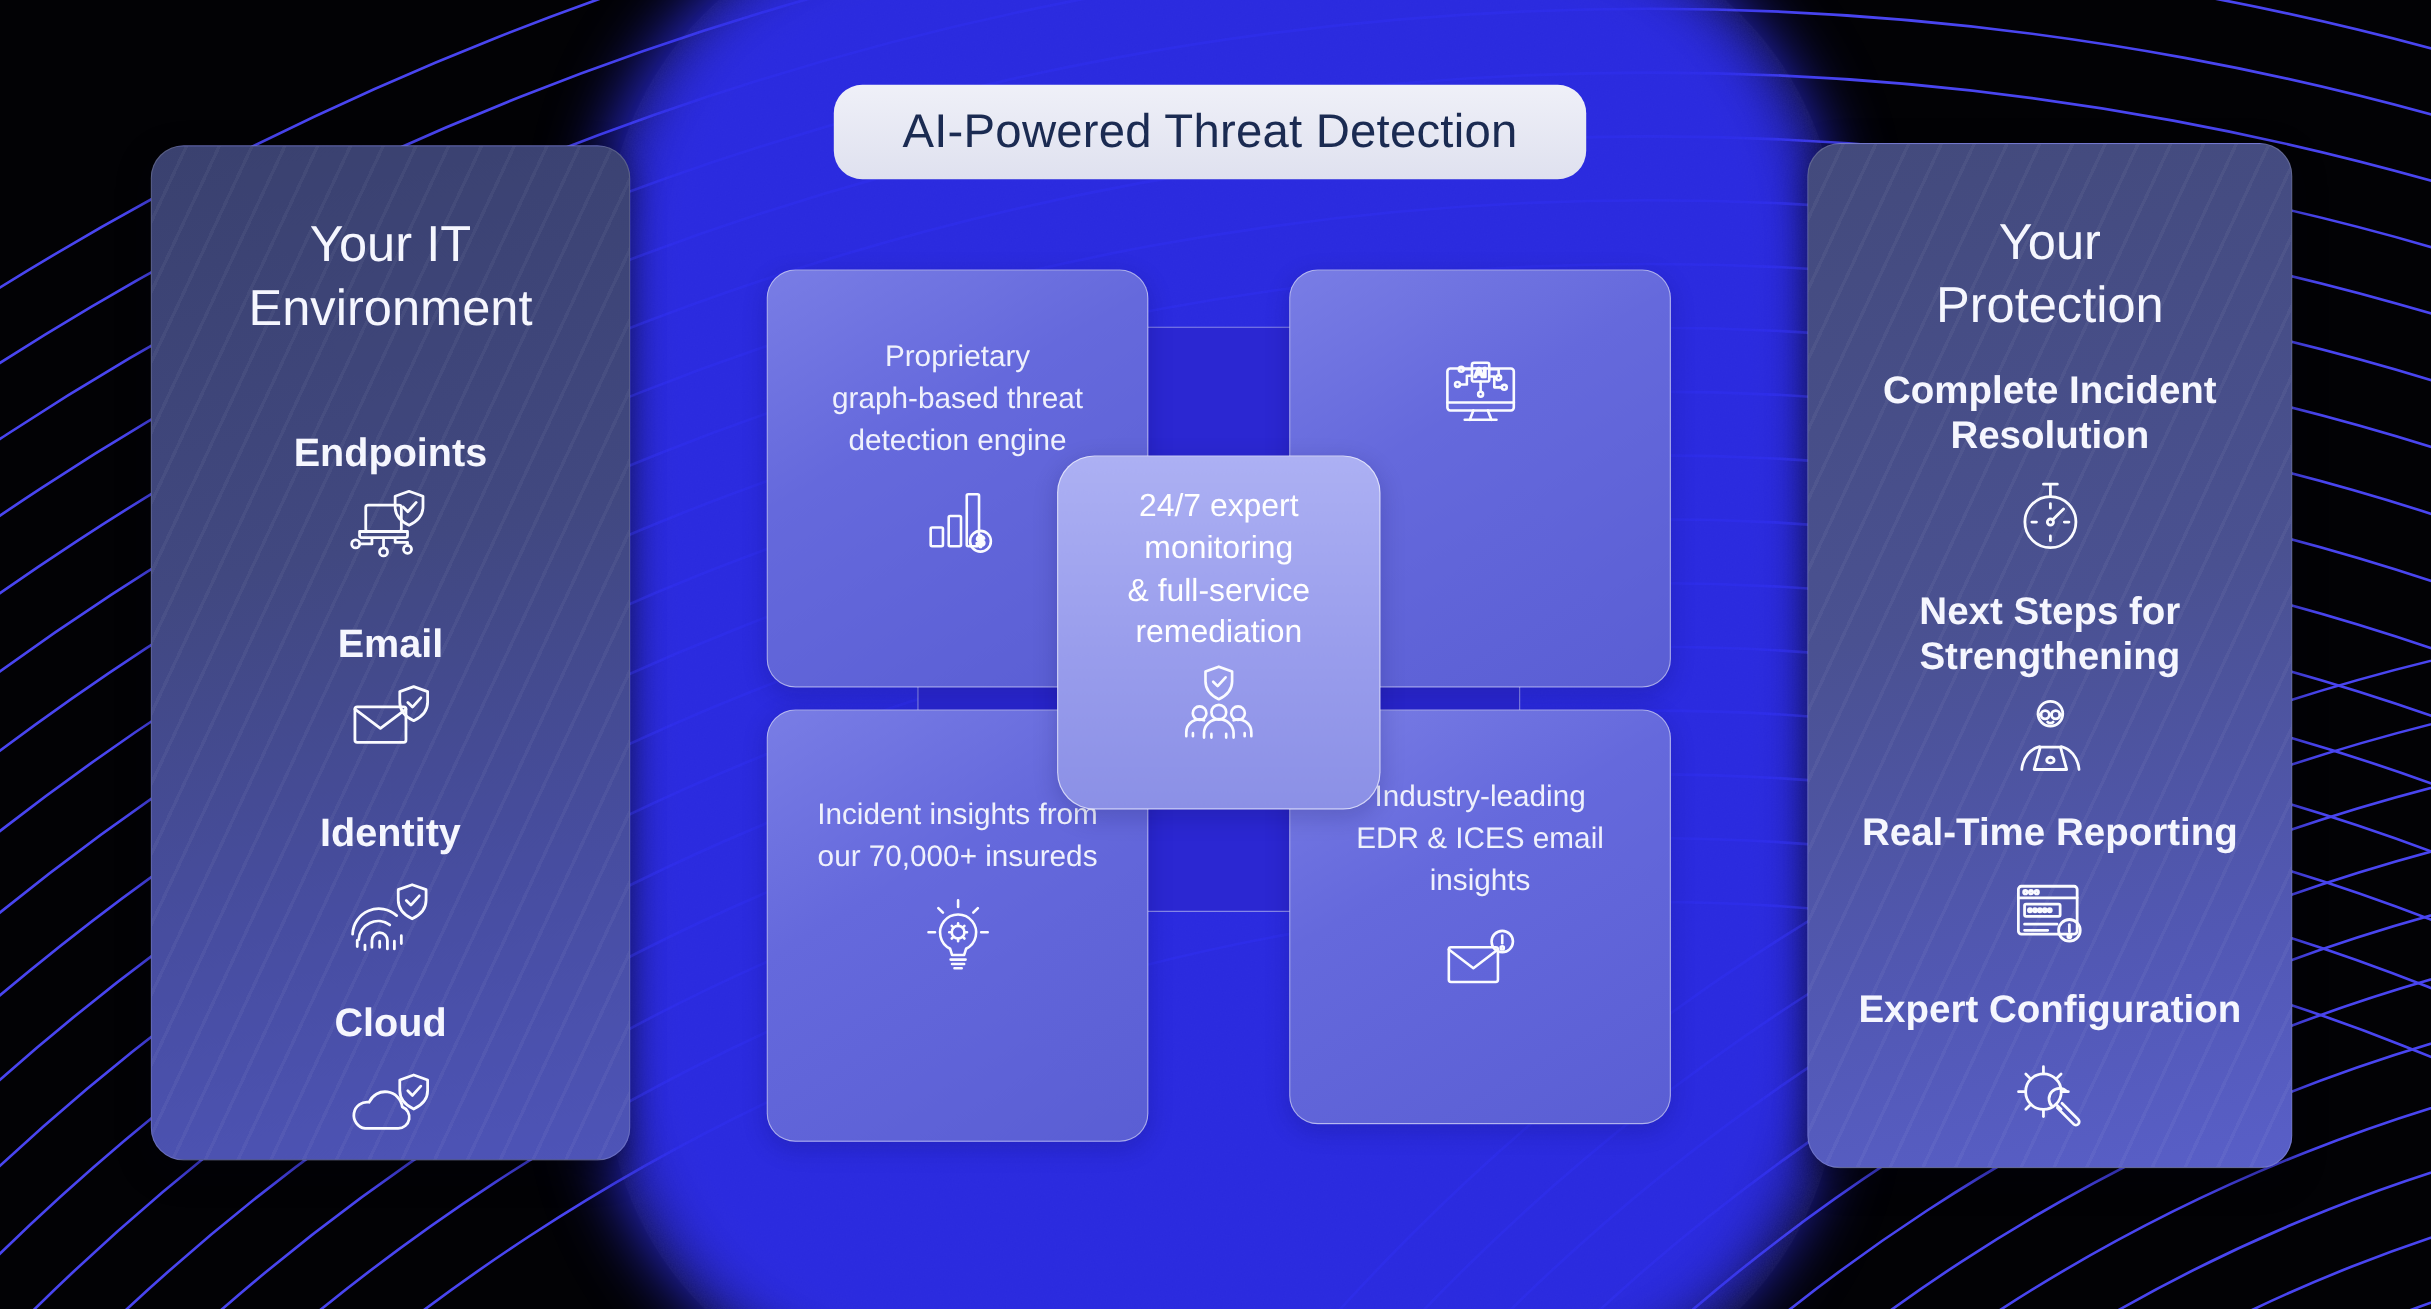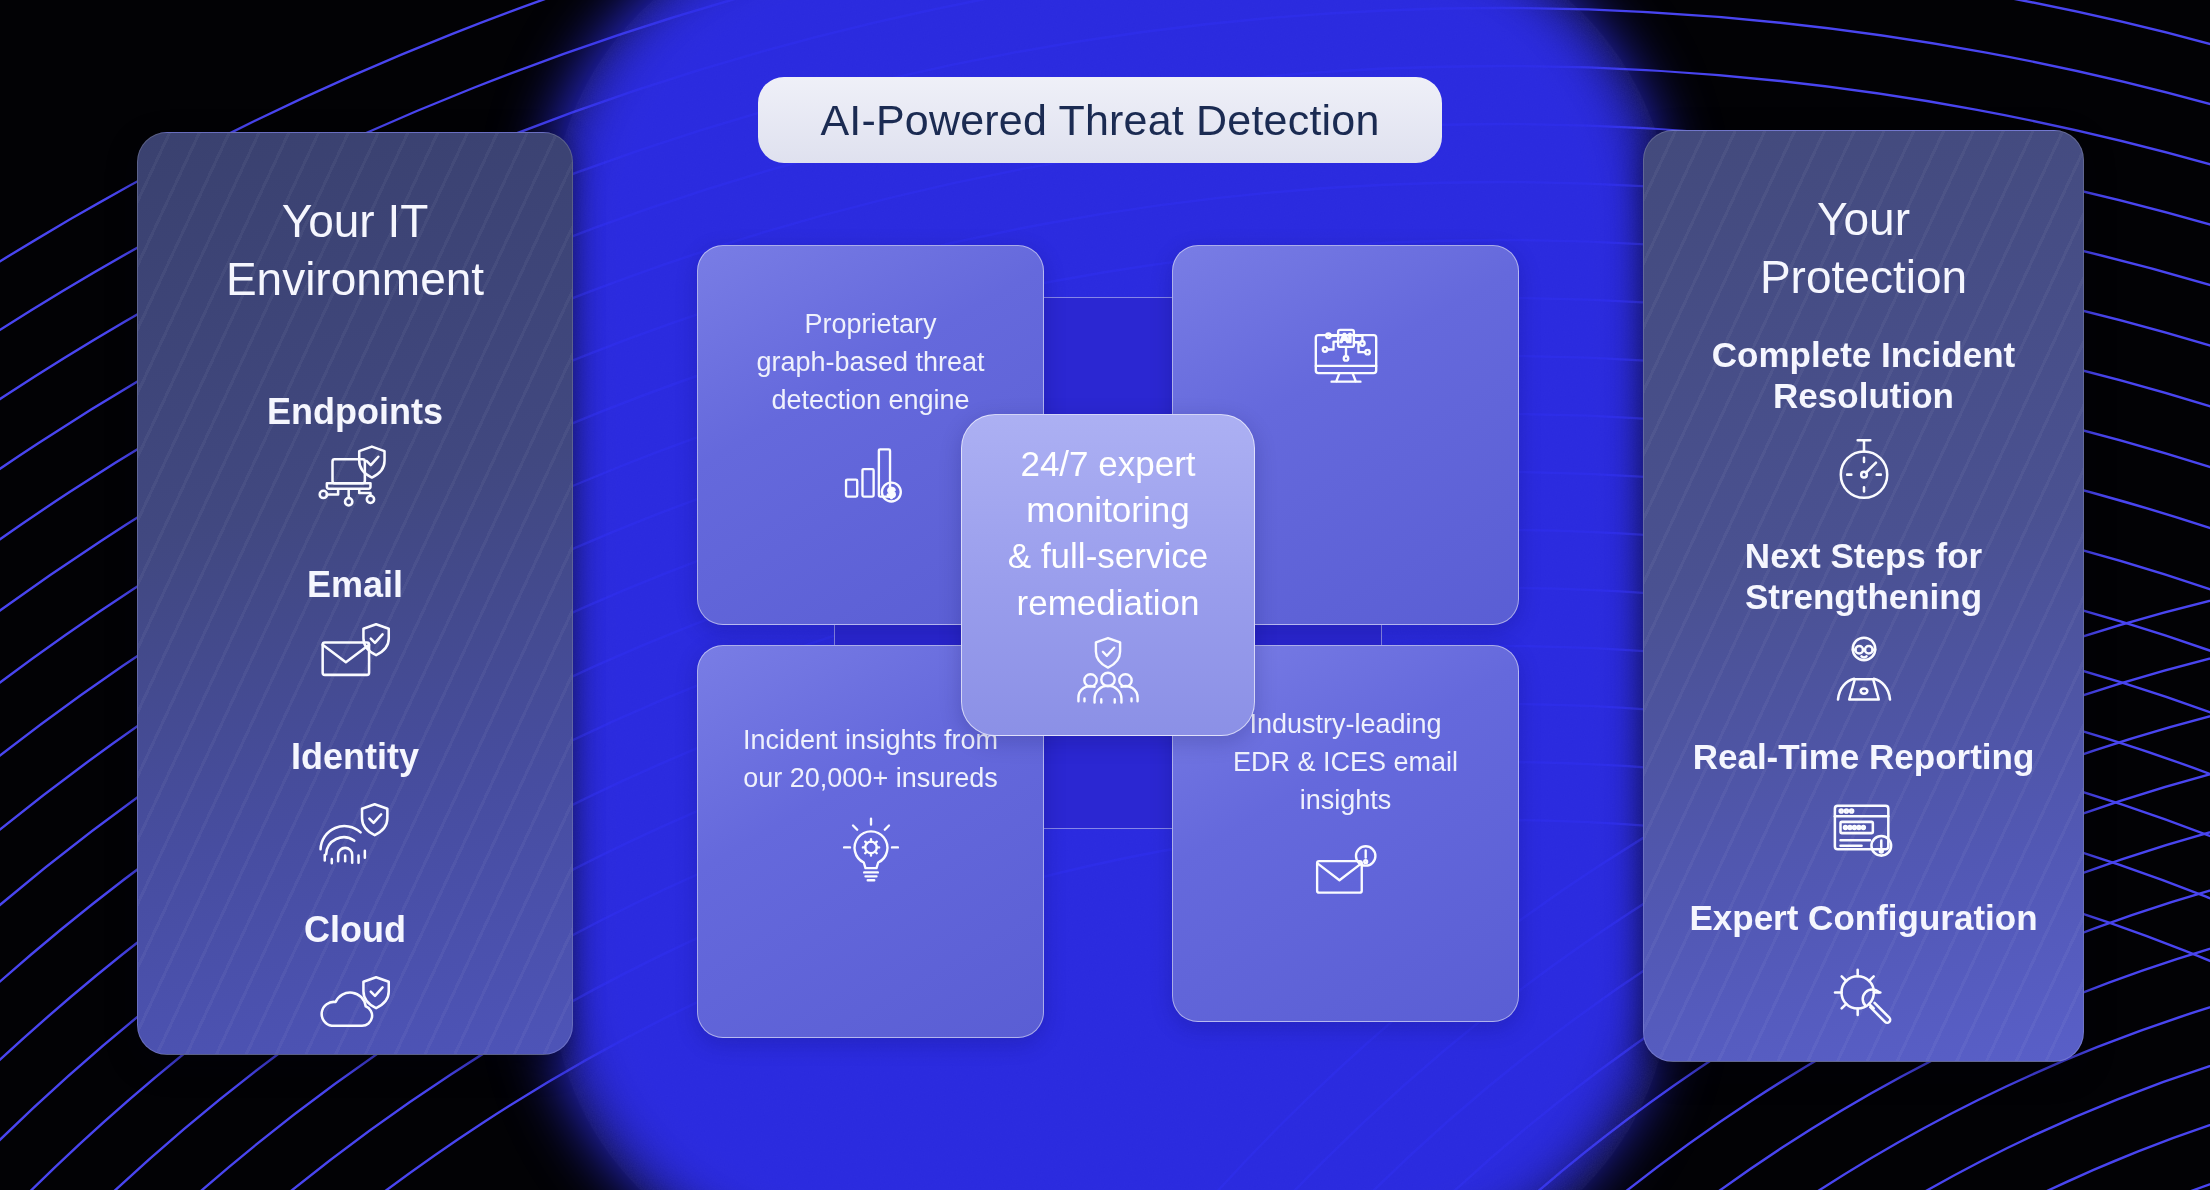--- a/index.html
+++ b/index.html
@@ -27,21 +27,21 @@
   .cbox .box-lines{font-size:27px;line-height:1.40;font-weight:400;}
   .cbox.tl{left:697px;top:245px;width:345px;height:318px;padding-top:60px;}
   .cbox.tr{left:1172px;top:245px;width:345px;height:318px;padding-top:60px;}
   .cbox.bl{left:697px;top:645px;width:345px;height:315px;padding-top:76px;}
   .cbox.br{left:1172px;top:645px;width:345px;height:315px;padding-top:60px;}
   .cbox .icon{margin-top:12px;width:96px;height:84px;}
   .cbox.bl .icon{margin-top:14px;}
   .cbox.ctr{left:961px;top:414px;width:292px;height:294px;z-index:5;border-radius:34px;
             border-color:rgba(255,255,255,.62);color:#FFFFFF;padding-top:26px;
             background:linear-gradient(180deg,#ACB0F3 0%,#999DEC 55%,#8B90E6 100%);}
-  .cbox.ctr .box-lines{font-size:35px;line-height:1.32;}
+  .cbox.ctr .box-lines{font-size:29px;line-height:1.32;}
   .cbox.ctr .icon{margin-top:4px;width:96px;height:86px;}
 
   
   .pill{position:absolute;left:758px;top:77px;width:684px;height:86px;z-index:6;
         border-radius:26px;background:linear-gradient(180deg,#EFF0F8 0%,#DFE1EF 100%);
         display:flex;align-items:center;justify-content:center;
         font-size:43px;font-weight:500;color:#1B2B52;letter-spacing:.2px;}
 
   
   .panel{position:absolute;z-index:5;border-radius:30px;color:#F5F6FE;text-align:center;
@@ -277,21 +277,21 @@
 
   <div class="cbox tr">
     <svg class="icon">
         <use href="#sym-ai-monitor"></use>
       </svg>
   </div>
 
   <div class="cbox bl">
     <div class="box-lines">
       <div>Incident insights from</div>
-      <div>our 20,000+ insureds</div>
+      <div>our 70,000+ insureds</div>
     </div>
     <svg class="icon">
         <use href="#sym-lightbulb-gear"></use>
       </svg>
   </div>
 
   <div class="cbox br">
     <div class="box-lines">
       <div>Industry-leading</div>
       <div>EDR &amp; ICES email</div>

